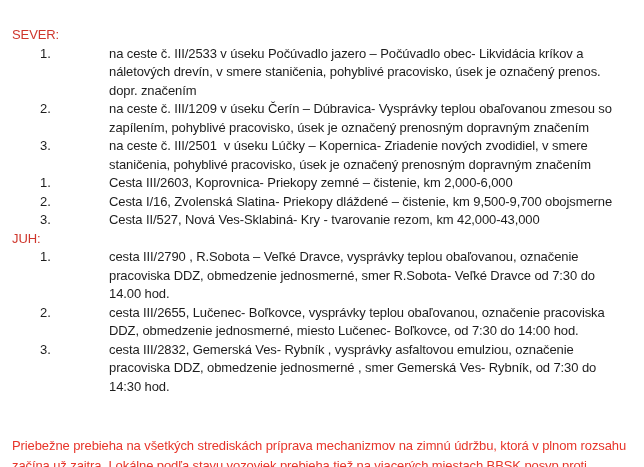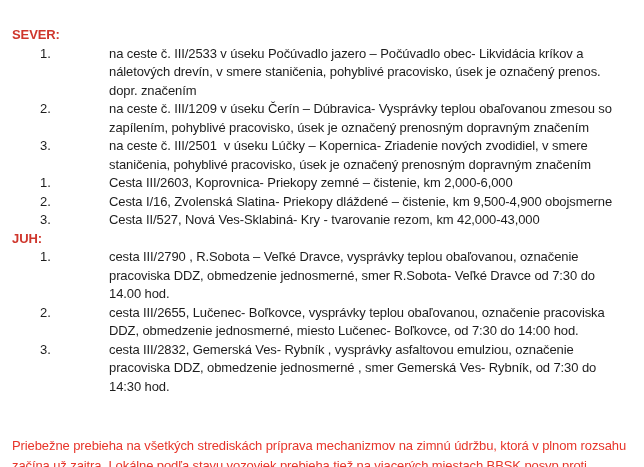--- a/index.html
+++ b/index.html
@@ -17,21 +17,21 @@
     font-family: "Liberation Sans", sans-serif;
     font-size: 13px;
     line-height: 18.5px;
     letter-spacing: -0.1px;
     color: var(--body-text);
     padding: 26px 14px 0 12px;
     overflow: hidden;
   }
   .section-heading {
     color: var(--heading-red);
-    font-weight: 700;
+    font-weight: 400;
   }
   .list-item {
     display: flex;
     align-items: flex-start;
   }
   .item-num {
     flex: 0 0 25px;
     margin-left: 28px;
   }
   .item-text {
@@ -70,21 +70,21 @@
   </div>
 
   <div class="section">
     <div class="list">
       <div class="list-item">
         <span class="item-num">1.</span>
         <span class="item-text">Cesta III/2603, Koprovnica- Priekopy zemné – čistenie, km 2,000-6,000</span>
       </div>
       <div class="list-item">
         <span class="item-num">2.</span>
-        <span class="item-text">Cesta I/16, Zvolenská Slatina- Priekopy dláždené – čistenie, km 9,500-4,900 obojsmerne</span>
+        <span class="item-text">Cesta I/16, Zvolenská Slatina- Priekopy dláždené – čistenie, km 9,500-9,700 obojsmerne</span>
       </div>
       <div class="list-item">
         <span class="item-num">3.</span>
         <span class="item-text">Cesta II/527, Nová Ves-Sklabiná- Kry - tvarovanie rezom, km 42,000-43,000</span>
       </div>
     </div>
   </div>
 
   <div class="section">
     <div class="section-heading">JUH:</div>

